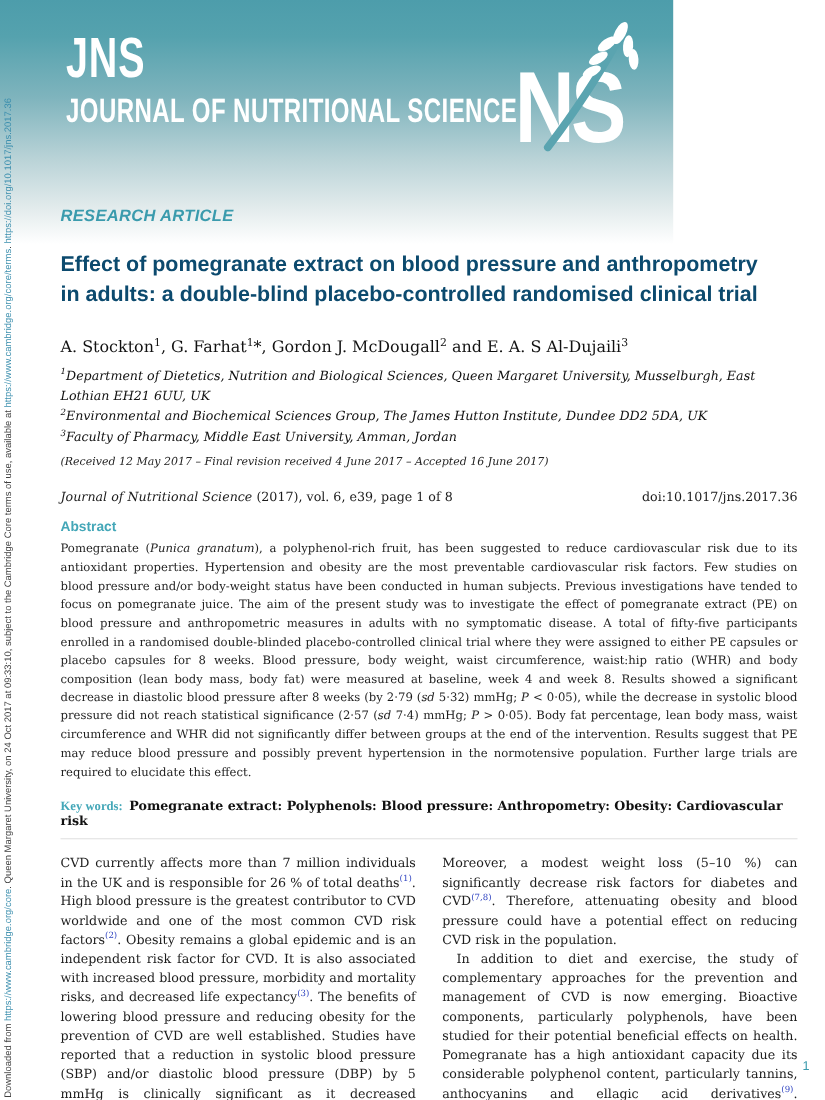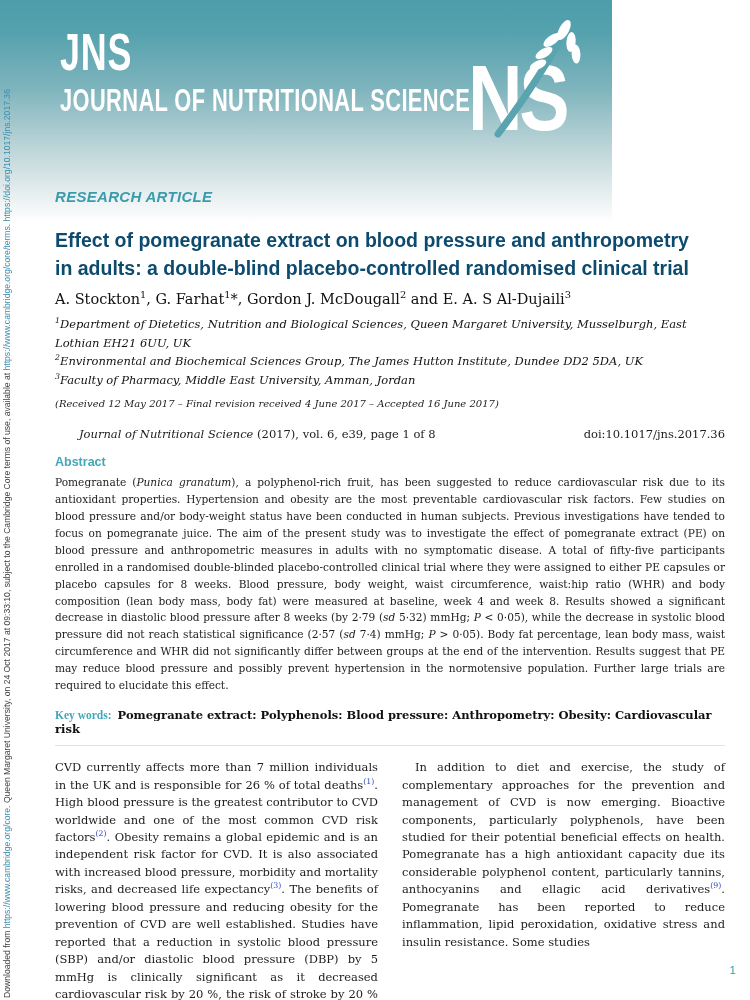--- a/index.html
+++ b/index.html
@@ -49,24 +49,24 @@
   .main { position:absolute; left:55px; top:188px; width:670px; }
   .kicker {
     font-family:"Liberation Sans", sans-serif; font-weight:bold; font-style:italic;
     font-size:15px; color:#3a9bad; letter-spacing:0.3px;
   }
   .title {
     margin-top:22px; max-width:648px;
     font-family:"Liberation Sans", sans-serif; font-weight:bold;
     font-size:19.5px; line-height:1.42; color:#0c4a6e;
   }
-  .authors { margin-top:9px; font-size:14.5px; color:#111; }
+  .authors { margin-top:26px; font-size:14.5px; color:#111; }
   .affiliations { margin-top:8px; font-style:italic; font-size:11.5px; line-height:1.6; color:#111; }
   .history { margin-top:9px; font-style:italic; font-size:10px; color:#222; }
-  .citation-row { margin-top:18px; display:flex; justify-content:space-between; font-size:11.5px;margin-left:24px; }
+  .citation-row { margin-top:18px; display:flex; justify-content:space-between; font-size:11.5px; }
   .section-heading {
     margin-top:14px; font-family:"Liberation Sans", sans-serif; font-weight:bold;
     font-size:12.5px; color:#44a7b8;
   }
   .abstract { margin-top:5px; font-size:10.6px; line-height:1.6; text-align:justify; }
   .keywords-row { margin-top:14px; font-size:11.5px; }
   .keywords-label {
     font-family:Liberation Serif, serif; font-weight:bold;
     font-size:11.5px; color:#44a7b8; margin-right:6px;
   }
@@ -138,19 +138,20 @@
   <div class="keywords-row">
     <span class="keywords-label">Key words:</span><span class="keywords-text">Pomegranate extract: Polyphenols: Blood pressure: Anthropometry: Obesity: Cardiovascular risk</span>
   </div>
   <div class="kw-rule"></div>
 
   <div class="body-cols">
     <div class="col">
       <p>CVD currently affects more than 7 million individuals in the UK and is responsible for 26 % of total deaths<sup class="ref">(1)</sup>. High blood pressure is the greatest contributor to CVD worldwide and one of the most common CVD risk factors<sup class="ref">(2)</sup>. Obesity remains a global epidemic and is an independent risk factor for CVD. It is also associated with increased blood pressure, morbidity and mortality risks, and decreased life expectancy<sup class="ref">(3)</sup>. The benefits of lowering blood pressure and reducing obesity for the prevention of CVD are well established. Studies have reported that a reduction in systolic blood pressure (SBP) and/or diastolic blood pressure (DBP) by 5 mmHg is clinically significant as it decreased cardiovascular risk by 20 %, the risk of stroke by 20 % and mortality risk by 7 %.</p>
     </div>
     <div class="col">
+      <p>Moreover, a modest weight loss (5–10 %) can significantly decrease risk factors for diabetes and CVD<sup class="ref">(7,8)</sup>. Therefore, attenuating obesity and blood pressure could have a potential effect on reducing CVD risk in the population.</p>
       <p class="indent">In addition to diet and exercise, the study of complementary approaches for the prevention and management of CVD is now emerging. Bioactive components, particularly polyphenols, have been studied for their potential beneficial effects on health. Pomegranate has a high antioxidant capacity due its considerable polyphenol content, particularly tannins, anthocyanins and ellagic acid derivatives<sup class="ref">(9)</sup>. Pomegranate has been reported to reduce inflammation, lipid peroxidation, oxidative stress and insulin resistance. Some studies</p>
     </div>
   </div>
 
 </div>
 
 <div class="page-num">1</div>
 
 </body></html>

